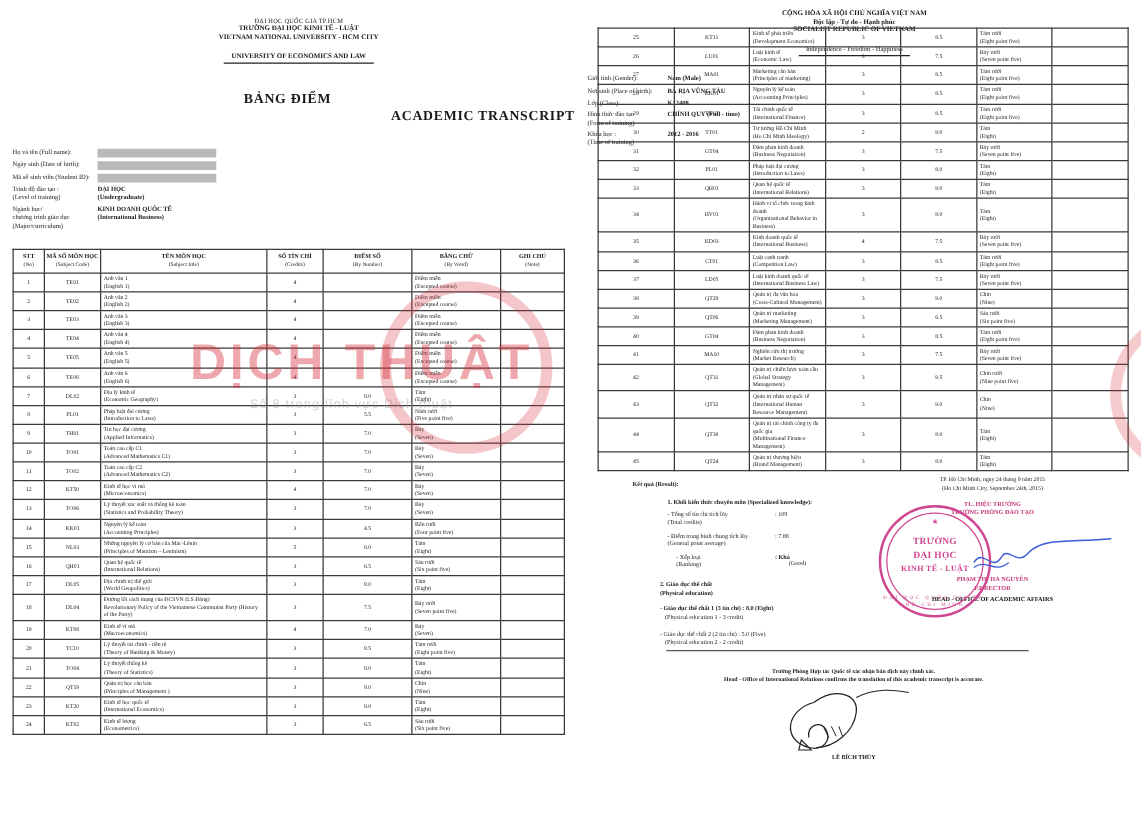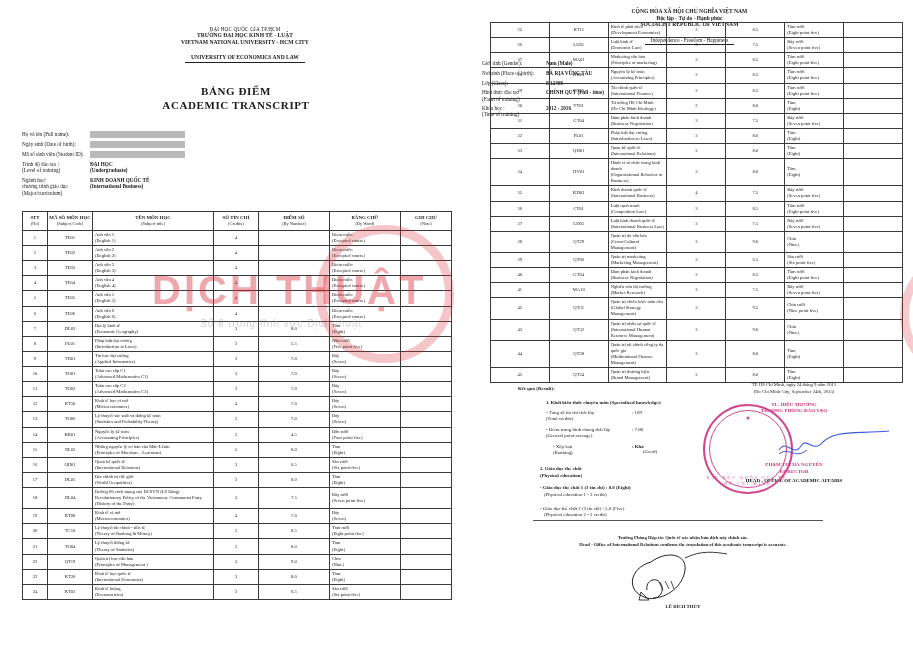--- a/index.html
+++ b/index.html
@@ -5,42 +5,42 @@
   html,body{margin:0;padding:0;}
   body{
     width:913px;height:650px;
     background:#ffffff;
     font-family:"Liberation Serif", serif;
     color:#1a1a1a;
     overflow:hidden;
     position:relative;
   }
   .page{position:absolute;inset:0;display:flex;}
-  .col-left{width:460px;position:relative;padding:12px;}
+  .col-left{width:460px;position:relative;padding:0;}
   .col-right{width:453px;position:relative;padding:0;}
 
   
   .doc-head{display:flex;padding:14px 6px 0 6px;}
   .head-block{flex:1;text-align:center;line-height:1.18;}
   .head-block .l1{font-size:5.1px;letter-spacing:.2px;}
   .head-block .l2{font-size:5.6px;font-weight:bold;}
   .head-block .l3{font-size:5.6px;font-weight:bold;}
   .head-block .l4{font-size:5.6px;font-weight:bold;display:inline-block;
      border-bottom:1px solid #222;padding:0 6px 1px 6px;}
   .head-block .r1{font-size:5.6px;font-weight:bold;}
   .head-block .r2{font-size:5.4px;font-weight:bold;}
   .head-block .r3{font-size:5.6px;font-weight:bold;}
   .head-block .r4{font-size:5.2px;display:inline-block;
      border-bottom:1px solid #222;padding:0 6px 1px 6px;}
   .left-head{padding-left:18px;}
   .right-head{padding-right:6px;}
 
   .title-wrap{text-align:center;margin-top:20px;line-height:1.3;}
   .title-vn{font-size:11px;font-weight:bold;letter-spacing:.6px;}
-  .title-en{font-size:11px;font-weight:bold;letter-spacing:.6px;}
+  .title-en{font-size:11px;font-weight:bold;letter-spacing:.6px;text-align:right;}
 
   
   .info{display:flex;margin-top:18px;padding:0 8px 0 10px;font-size:5.2px;}
   .info-col{width:50%;}
   .info-row{display:flex;align-items:flex-start;margin-bottom:2.6px;min-height:7px;}
   .info-label{width:66px;line-height:1.25;flex-shrink:0;}
   .info-label .lab2{display:block;}
   .info-value{font-weight:bold;line-height:1.25;padding-left:2px;}
   .info-value .v2{display:block;font-weight:bold;}
   .redact{display:block;width:95px;height:7.5px;background:#b9b9b9;}
@@ -776,20 +776,25 @@
       <div class="role">
         <span>TL. HIỆU TRƯỞNG</span><br>
         <span>TRƯỞNG PHÒNG ĐÀO TẠO</span>
       </div>
       <div class="name">PHẠM THỊ HÀ NGUYÊN</div>
       <div class="rector">P.P RECTOR</div>
       <div class="head-dept">HEAD - OFFICE OF ACADEMIC AFFAIRS</div>
 
       <div class="seal">
         <div class="seal-star">★</div>
+        <div class="seal-txt">
+          <span>TRƯỜNG</span><br>
+          <span>ĐẠI HỌC</span><br>
+          <span style="font-size:6.4px;">KINH TẾ - LUẬT</span>
+        </div>
         <div class="seal-arc">ĐẠI HỌC QUỐC GIA TP. HỒ CHÍ MINH</div>
       </div>
 
       <svg class="sig-scribble" width="120" height="40" viewBox="0 0 120 40">
         <path d="M2 22 C10 10, 16 30, 24 18 C30 8, 36 26, 46 14 C58 2, 78 6, 112 3" stroke="#3b5bd6" stroke-width="1.1" fill="none"></path>
         <path d="M2 26 C12 18, 18 32, 30 22" stroke="#3b5bd6" stroke-width="1" fill="none"></path>
       </svg>
     </div>
 
     <div class="wm wm-ring2"></div>

